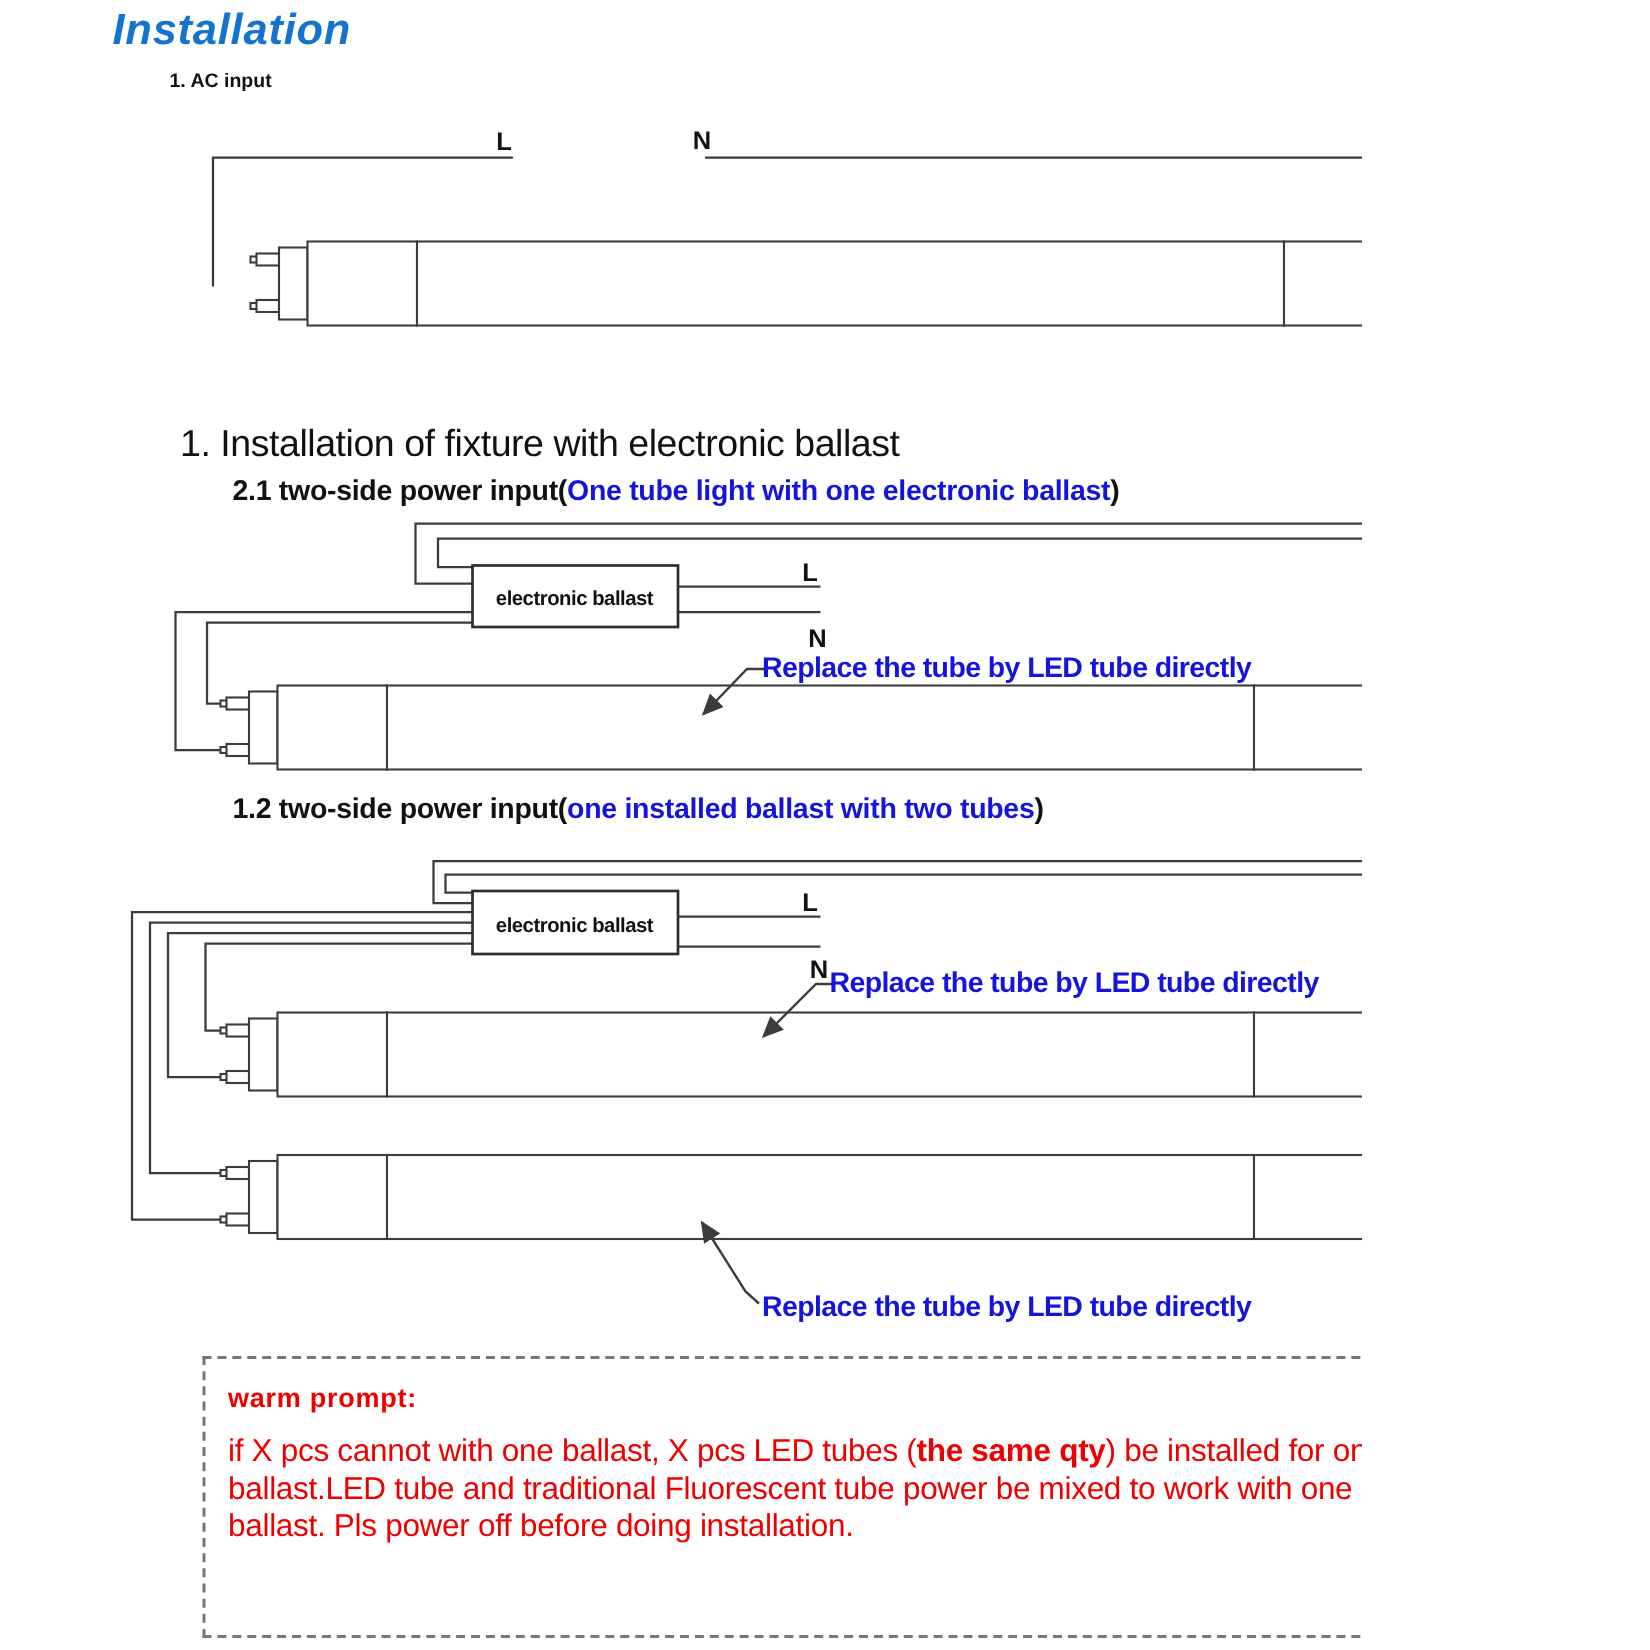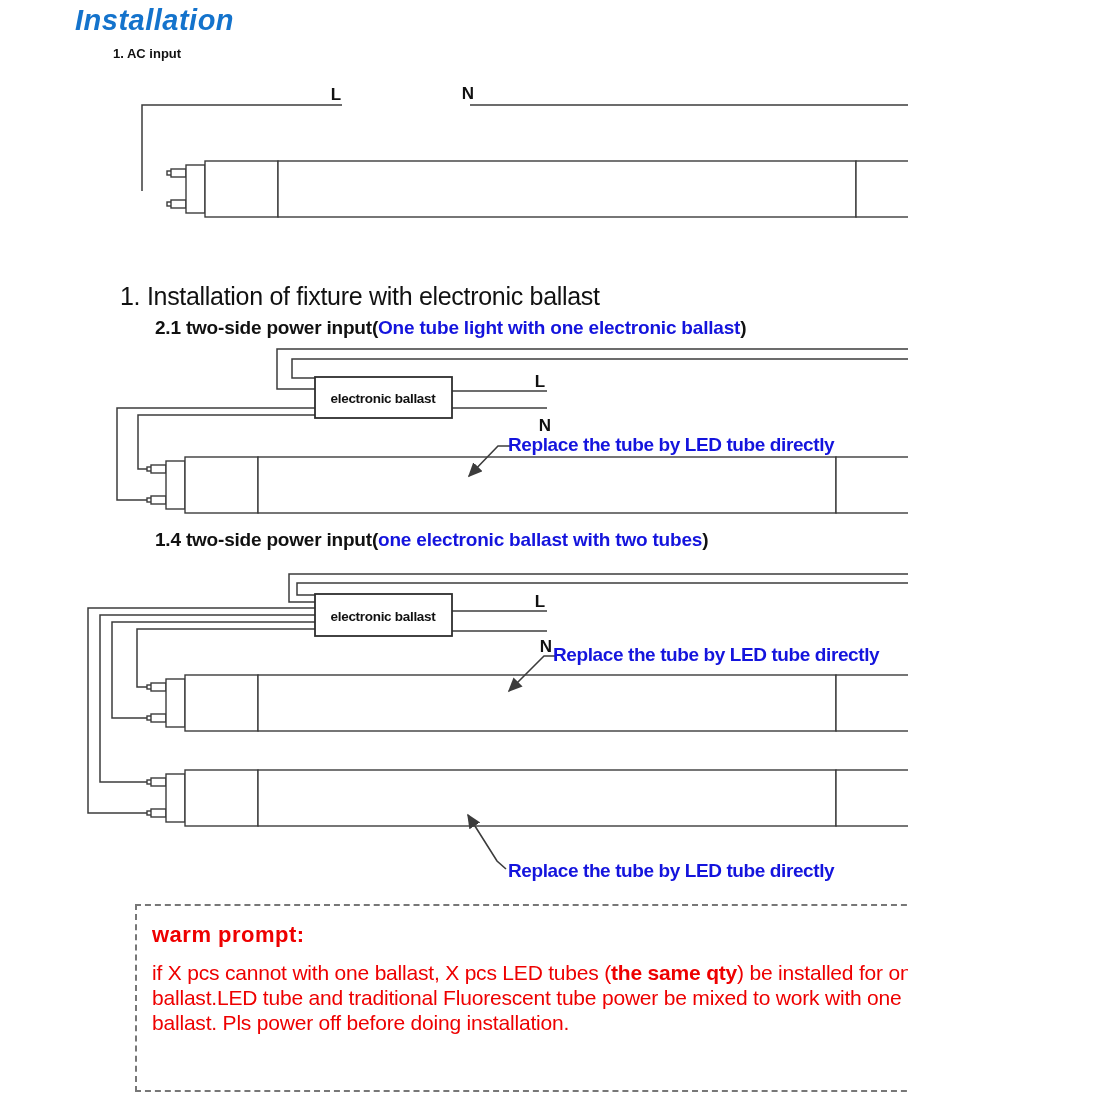--- a/index.html
+++ b/index.html
@@ -23,41 +23,41 @@
   .wire{fill:none;stroke:#3c3c3c;stroke-width:1.5;}
   .leader{fill:none;stroke:#3c3c3c;stroke-width:1.6;}
   .lbl{font-size:17px;font-weight:bold;fill:#111;}
   .ballast-box{fill:#ffffff;stroke:#2e2e2e;stroke-width:1.8;}
   .ballast-txt{font-size:13.5px;font-weight:bold;fill:#111;letter-spacing:-.3px;}
   .ann{font-size:19px;font-weight:bold;fill:#1414dd;letter-spacing:-.4px;}
   #warm-box{
     left:135px;top:904px;width:906px;height:152px;
     border:2px dashed #777;padding:16px 16px 16px 15px;
   }
-  #warm-title{font-size:22px;font-weight:bold;color:#ee0000;letter-spacing:.5px;}
+  #warm-title{font-size:18px;font-weight:bold;color:#ee0000;letter-spacing:.5px;}
   #warm-body{
     margin-top:12px;width:780px;font-size:21px;line-height:1.2;
     color:#ee0000;letter-spacing:-.2px;
   }
   #warm-body b{font-weight:bold;}
 </style>
 </head>
 <body>
 
 <div id="page">
 
   <div id="title" class="abs">Installation</div>
 
   <div id="h-ac" class="abs">1. AC input</div>
 
   <div id="h-fixture" class="abs">1. Installation of fixture with electronic ballast</div>
 
   <div id="sub21" class="abs subhead"><span>2.1 two-side power input(</span><span class="blue">One tube light with one electronic ballast</span><span>)</span></div>
 
-  <div id="sub22" class="abs subhead"><span>1.4 two-side power input(</span><span class="blue">one electronic ballast with two tubes</span><span>)</span></div>
+  <div id="sub22" class="abs subhead"><span>1.2 two-side power input(</span><span class="blue">one installed ballast with two tubes</span><span>)</span></div>
 
   <svg id="diagram-svg" class="abs" viewBox="0 0 1100 1100">
     <defs>
       <marker id="arr" markerWidth="11" markerHeight="9" refX="8" refY="4" orient="auto">
         <path d="M0,0 L9,4 L0,8 Z" fill="#3c3c3c"></path>
       </marker>
       <g id="tube" stroke="#3c3c3c" stroke-width="1.4" fill="#ffffff">
         <rect x="0" y="10" width="5" height="4"></rect>
         <rect x="0" y="41" width="5" height="4"></rect>
         <rect x="4" y="8" width="15" height="8"></rect>

